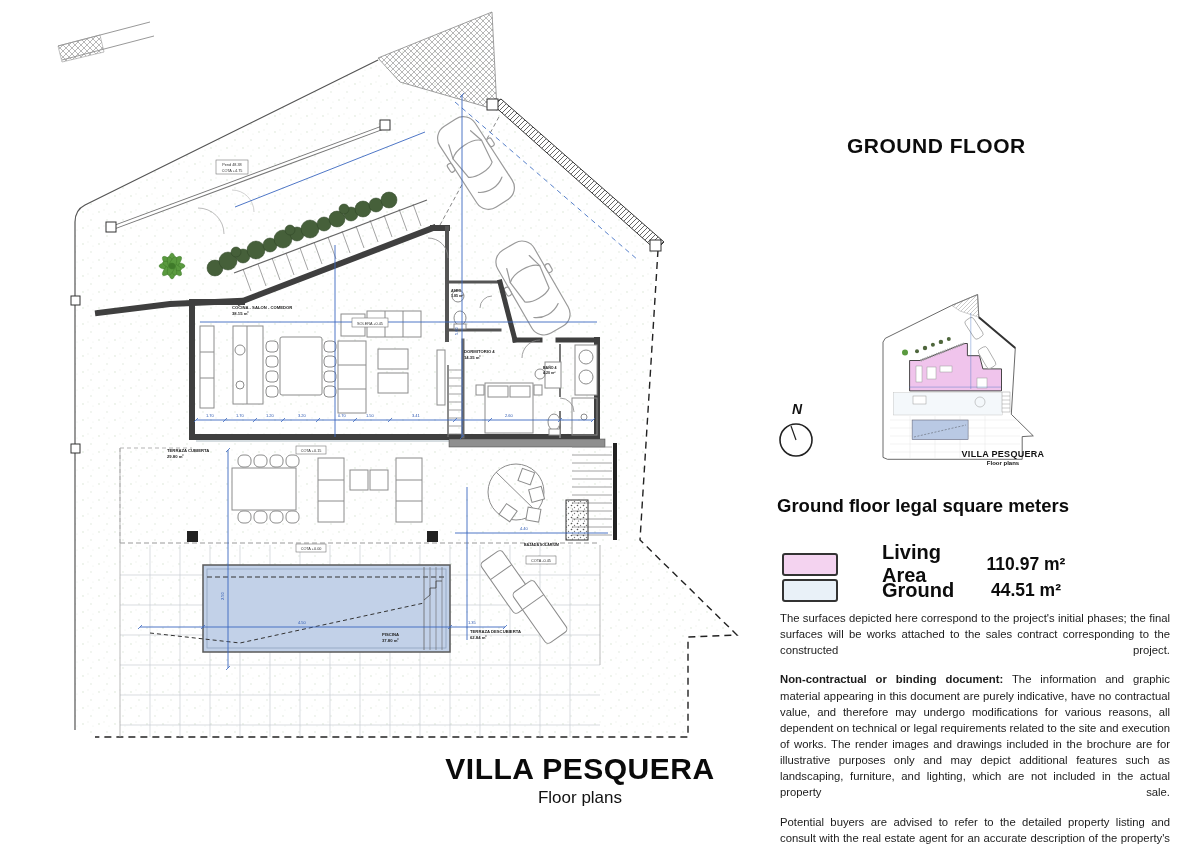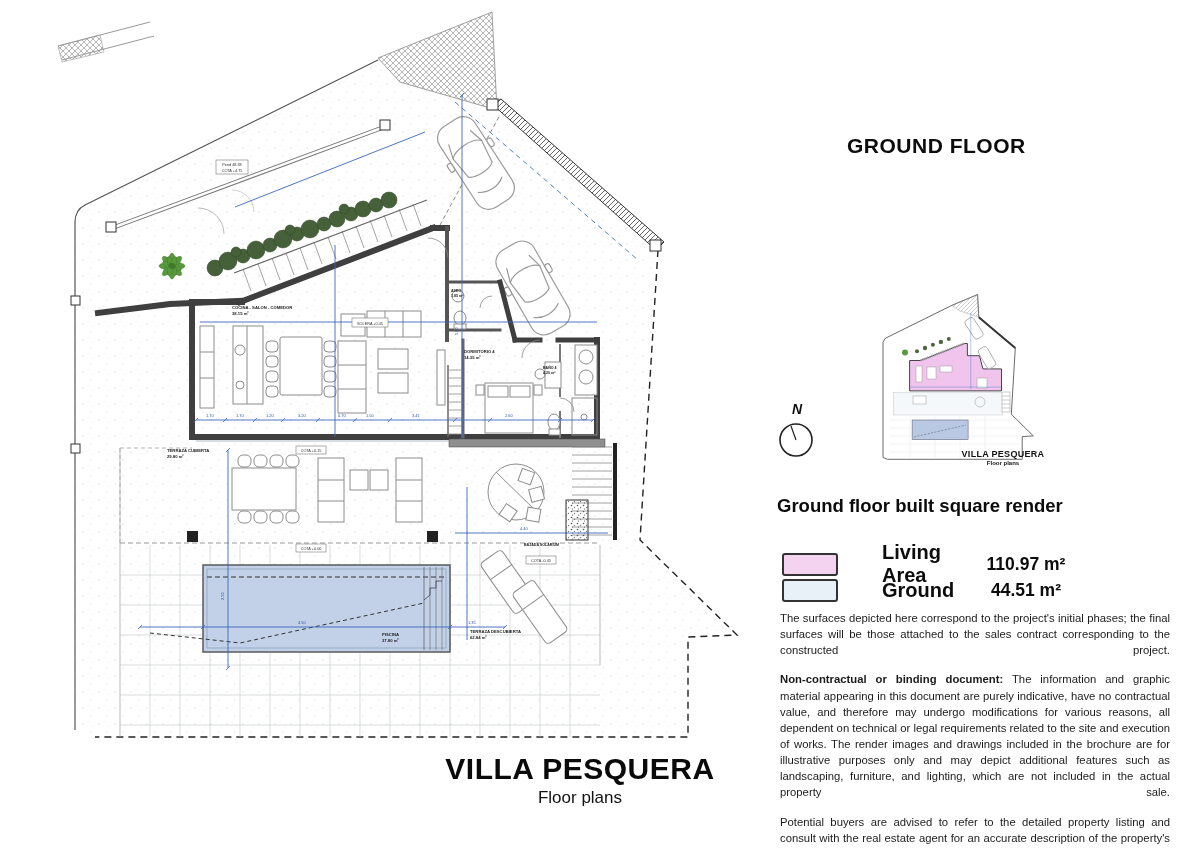--- a/index.html
+++ b/index.html
@@ -485,40 +485,40 @@
     <div class="t">VILLA PESQUERA</div>
     <div class="s">Floor plans</div>
   </div>
 
   <svg class="abs" style="left:768px;top:398px" width="64" height="72" viewBox="0 0 64 72">
     <text x="24" y="16" font-size="14" font-weight="bold" font-style="italic" fill="#111">N</text>
     <circle cx="28" cy="42" r="16" fill="none" stroke="#222" stroke-width="1.6"></circle>
     <line x1="28" y1="42" x2="23" y2="28" stroke="#222" stroke-width="1.2"></line>
   </svg>
 
-  <div class="abs" id="legend-heading">Ground floor built square render</div>
+  <div class="abs" id="legend-heading">Ground floor legal square meters</div>
 
   <div class="abs legend-row" style="top:541px">
     <svg class="swatch" viewBox="0 0 56 23">
       <rect x="1" y="1" width="54" height="21" rx="2" fill="#f4d3f0"></rect>
     </svg>
     <span class="legend-label">Living Area</span>
     <span class="legend-value">110.97 m²</span>
   </div>
 
   <div class="abs legend-row" style="top:579px">
     <svg class="swatch" viewBox="0 0 56 23">
       <rect x="1" y="1" width="54" height="21" rx="2" fill="#e9f1f8"></rect>
     </svg>
     <span class="legend-label">Ground</span>
     <span class="legend-value">44.51 m²</span>
   </div>
 
   <div class="abs disclaimer">
-    <p class="jlast">The surfaces depicted here correspond to the project's initial phases; the final surfaces will be those attached to the sales contract corresponding to the constructed project.</p>
+    <p class="jlast">The surfaces depicted here correspond to the project's initial phases; the final surfaces will be works attached to the sales contract corresponding to the constructed project.</p>
     <p class="jlast"><b>Non-contractual or binding document:</b><span> The information and graphic material appearing in this document are purely indicative, have no contractual value, and therefore may undergo modifications for various reasons, all dependent on technical or legal requirements related to the site and execution of works. The render images and drawings included in the brochure are for illustrative purposes only and may depict additional features such as landscaping, furniture, and lighting, which are not included in the actual property sale.</span></p>
     <p>Potential buyers are advised to refer to the detailed property listing and consult with the real estate agent for an accurate description of the property's features and inclusions. You may refer to the Decreto 218/2005 Junta de Andalucía, available at our offices.</p>
   </div>
 
   <div class="abs" id="footer-title">
     <div class="ft">VILLA PESQUERA</div>
     <div class="fs">Floor plans</div>
   </div>
 
 </div>

